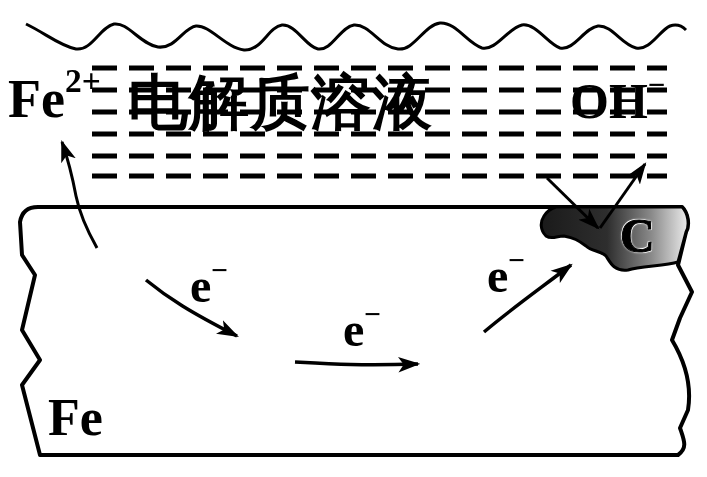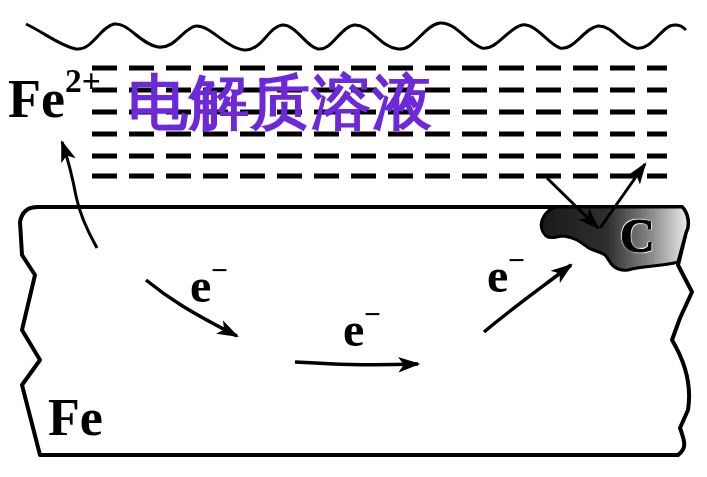--- a/index.html
+++ b/index.html
@@ -1,19 +1,19 @@
 <!DOCTYPE html>
 <html><head>
 <meta charset="utf-8">
 <style>
   html, body { margin: 0; padding: 0; background: #ffffff; }
   body { width: 707px; height: 477px; overflow: hidden; position: relative; }
   #stage { position: absolute; left: 0; top: 0; width: 707px; height: 477px; }
   .lbl { position: absolute; font-family: "Liberation Serif", "DejaVu Serif", serif; font-weight: bold; color: #000; line-height: 1; white-space: nowrap; }
-  .cjk { position: absolute; font-family: "DejaVu Serif", "Liberation Serif", serif; font-weight: bold; color: #6d28d9; line-height: 1; white-space: nowrap; background: #fff; letter-spacing: 1px; }
+  .cjk { position: absolute; font-family: "DejaVu Serif", "Liberation Serif", serif; font-weight: bold; color: #000000; line-height: 1; white-space: nowrap; background: #fff; letter-spacing: 1px; }
   .sup-small { position: relative; top: -0.75em; font-size: 62%; }
   .sub-small { position: relative; top: 0.35em; font-size: 62%; }
 </style>
 </head>
 <body>
 
 <div id="stage">
   <svg width="707" height="477" viewBox="0 0 707 477" xmlns="http://www.w3.org/2000/svg">
     <defs>
       <linearGradient id="cgrad" x1="0" y1="0" x2="1" y2="0">
@@ -56,20 +56,23 @@
     <path d="M600,228 L645,164" fill="none" stroke="#000" stroke-width="3" marker-end="url(#ahb)"></path>
   </svg>
 
   
   <div class="lbl" style="left:8px; top:72px; font-size:54px;">
     <span>Fe</span><span class="sup-small">2+</span>
   </div>
 
   <div class="cjk" style="left:128px; top:72px; font-size:60px; background:transparent;">电解质溶液</div>
 
+  <div class="lbl" style="left:570px; top:76px; font-size:50px;">
+    <span>OH</span><span class="sup-small">−</span>
+  </div>
 
 
   <div class="lbl" style="left:620px; top:212px; font-size:48px; color:#000; -webkit-text-stroke:1px #000; text-shadow: 0 0 2px #fff, 0 0 3px #fff, 1px 1px 0 #fff, -1px -1px 0 #fff;">C</div>
 
   <div class="lbl" style="left:48px; top:392px; font-size:52px;">Fe</div>
 
   <div class="lbl" style="left:190px; top:262px; font-size:48px;">
     <span>e</span><span class="sup-small">−</span>
   </div>
   <div class="lbl" style="left:343px; top:306px; font-size:48px;">

